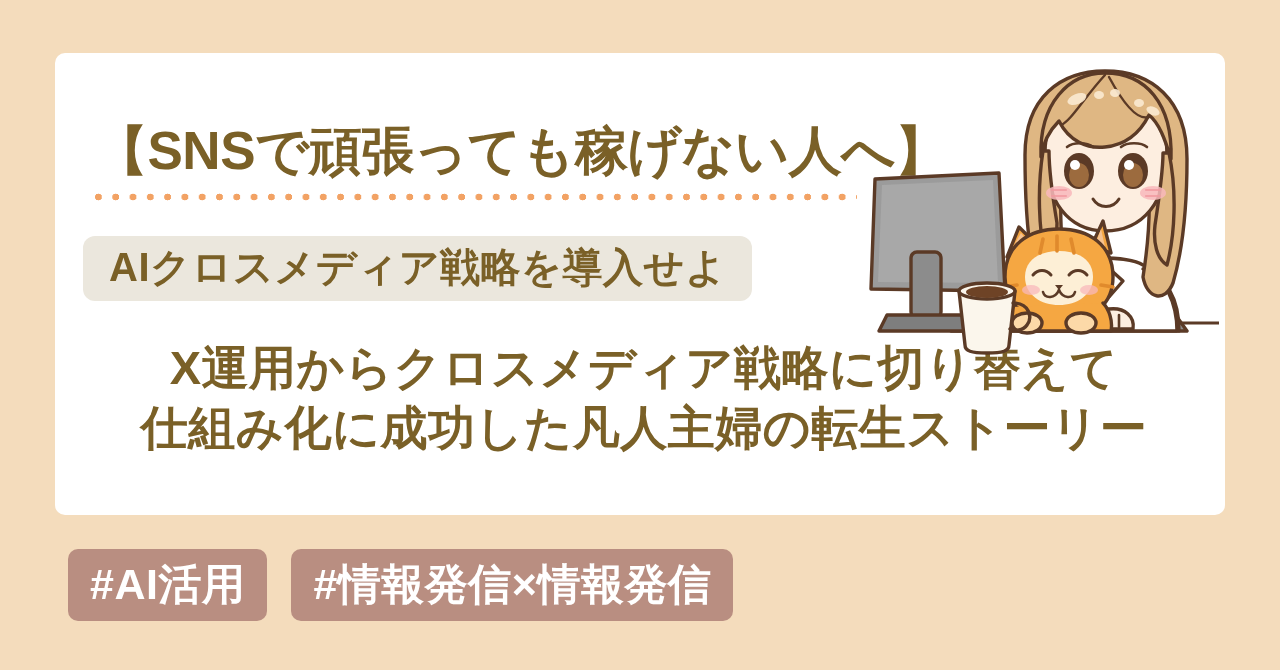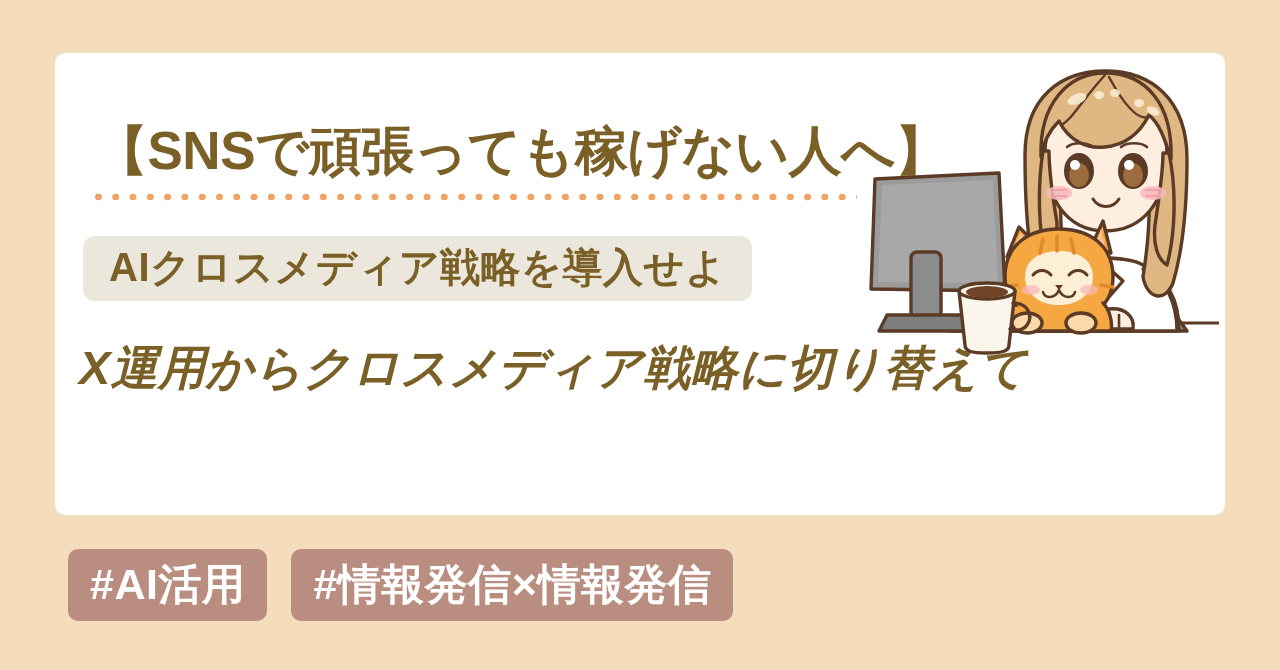--- a/index.html
+++ b/index.html
@@ -70,22 +70,21 @@
     line-height: 1.1;
     white-space: nowrap;
     letter-spacing: 0.5px;
   }
   
   .body-lines {
     position: absolute;
     left: 24px;
     top: 285px;
     width: 1130px;
-    text-align: left;
-    font-style: italic;
+    text-align: center;
   }
   .body-line {
     font-size: 47px;
     font-weight: bold;
     color: #7a6027;
     line-height: 1.28;
     white-space: nowrap;
     letter-spacing: 0.5px;
   }
   
@@ -137,20 +136,21 @@
       <div class="headline">【SNSで頑張っても稼げない人へ】</div>
       <div class="dotted-rule"></div>
     </div>
 
     <div class="subtitle-pill">
       <div class="subtitle-text">AIクロスメディア戦略を導入せよ</div>
     </div>
 
     <div class="body-lines">
       <div class="body-line">X運用からクロスメディア戦略に切り替えて</div>
+      <div class="body-line">仕組み化に成功した凡人主婦の転生ストーリー</div>
     </div>
 
     <div class="illustration">
       <svg viewBox="0 0 372 300" xmlns="http://www.w3.org/2000/svg">
         <g stroke="#5B3A26" stroke-width="3.4" stroke-linejoin="round" stroke-linecap="round">
 
           <path d="M112 258 L330 258 L340 272 L104 272 Z" fill="#8C8C8C"></path>
           <path d="M316 264 L372 264" fill="none" stroke="#5B3A26" stroke-width="3"></path>
 
           <path d="M28 120 L152 114 L158 232 L24 230 Z" fill="#9B9B9B"></path>

